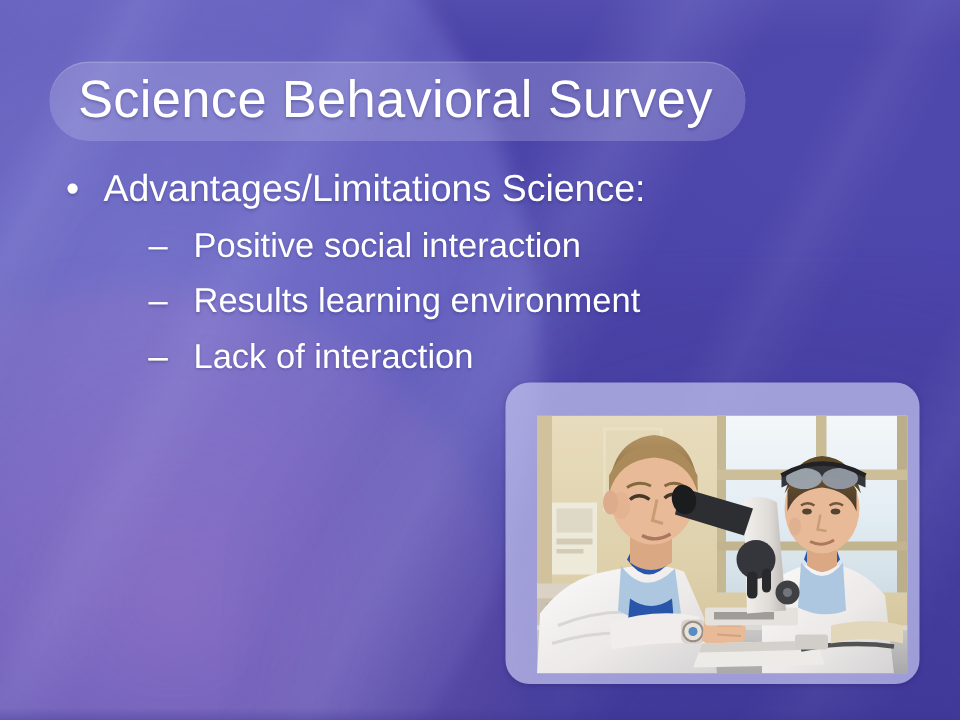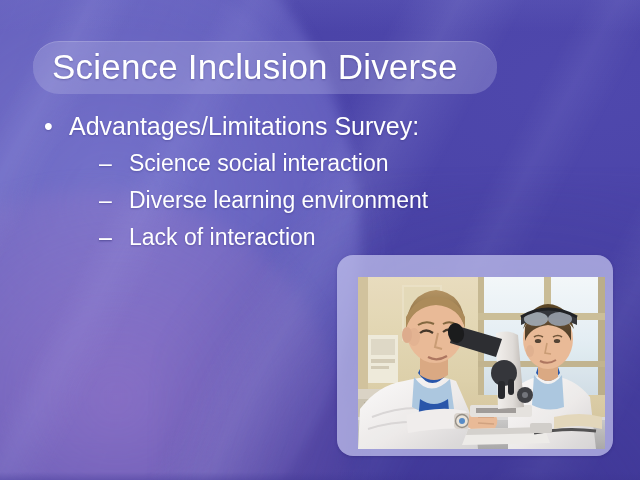--- a/index.html
+++ b/index.html
@@ -203,34 +203,34 @@
 
   <div class="bg-base"></div>
   <div class="bg-arc"></div>
   <div class="bg-ellipse-left"></div>
   <div class="bg-ellipse-lowleft"></div>
   <div class="bg-streaks"></div>
   <div class="bg-wedge"></div>
   <div class="bg-topband"></div>
 
   <div id="title-plaque"></div>
-  <div id="title-text">Science Inclusion Diverse</div>
+  <div id="title-text">Science Behavioral Survey</div>
 
   <ul id="body-list">
     <li class="lvl1">
       <span class="marker">•</span>
-      <span>Advantages/Limitations Survey:</span>
+      <span>Advantages/Limitations Science:</span>
       <ul class="sub-list">
         <li class="lvl2">
           <span class="marker">–</span>
-          <span>Science social interaction</span>
+          <span>Positive social interaction</span>
         </li>
         <li class="lvl2">
           <span class="marker">–</span>
-          <span>Diverse learning environment</span>
+          <span>Results learning environment</span>
         </li>
         <li class="lvl2">
           <span class="marker">–</span>
         </li>
         <li class="lvl2">
           <span class="marker">–</span>
           <span>Lack of interaction</span>
         </li>
       </ul>
     </li>

